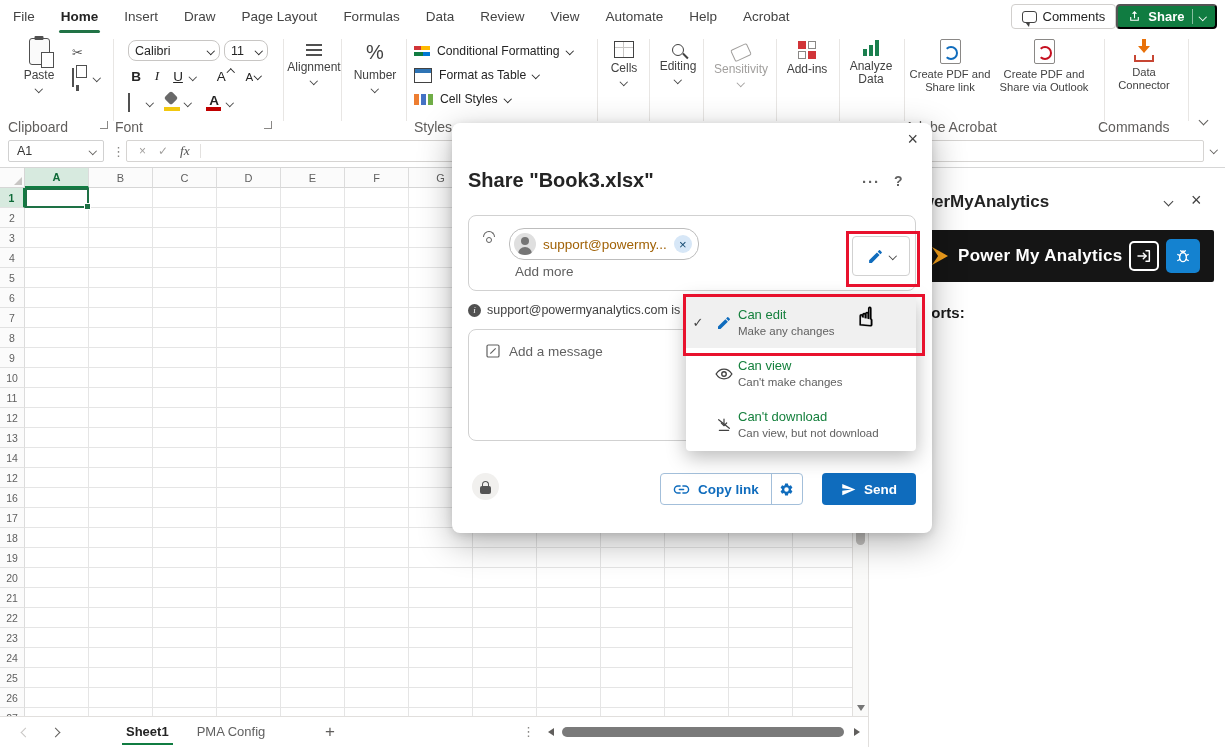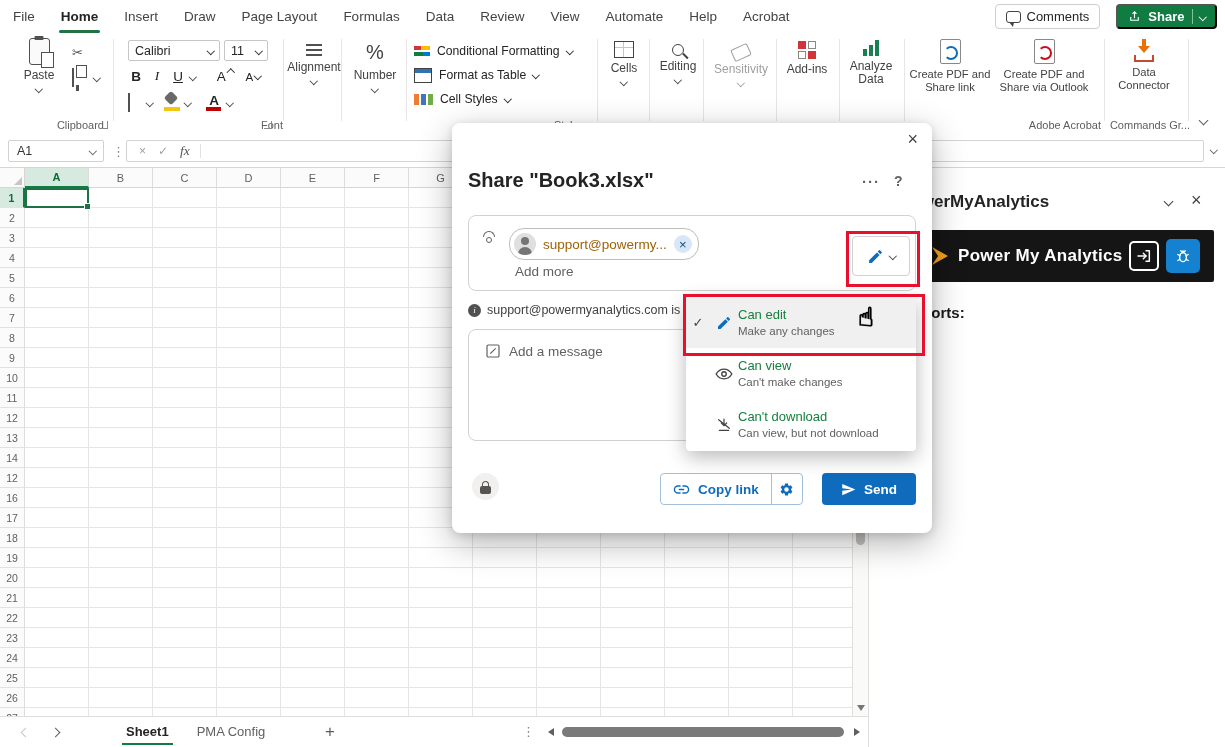--- a/index.html
+++ b/index.html
@@ -5,21 +5,21 @@
   html,body{margin:0;padding:0;background:#fff}
   body{width:1225px;height:747px;overflow:hidden;font-family:"Liberation Sans","DejaVu Sans",sans-serif;-webkit-font-smoothing:antialiased}
   #stage{position:relative;width:1225px;height:747px;background:#fff;overflow:hidden}
   .abs{position:absolute}
 
   
   .tabbar{position:absolute;left:0;top:0;width:1225px;height:33px;background:#fff}
   .tab{display:inline-block;padding:0 13px;font-size:13.5px;color:#444;line-height:33px;position:relative;cursor:default}
   .tab.active{font-weight:700;color:#242424}
   .tab.active::after{content:"";position:absolute;left:11px;right:11px;bottom:0;height:3px;background:#217346;border-radius:2px}
-  .tb-right{position:absolute;right:8px;top:4px;display:flex;gap:16px;height:25px}
+  .tb-right{position:absolute;right:8px;top:4px;display:flex;gap:0;height:25px}
   .btn-comments{display:flex;align-items:center;gap:6px;padding:0 10px;border:1px solid #D1CFCD;border-radius:4px;background:#fff;font-size:13px;color:#242424}
   .btn-share{display:flex;align-items:center;gap:7px;padding:0 10px;background:#107C41;color:#fff;border-radius:4px;font-size:13px;font-weight:600}
   .share-sep{width:1px;height:15px;background:rgba(255,255,255,.5)}
   .bubble{width:13px;height:10px;border:1.4px solid #424242;border-radius:3px;position:relative}
   .bubble::after{content:"";position:absolute;left:2px;bottom:-5px;border-left:4px solid transparent;border-right:1px solid transparent;border-top:5px solid #424242}
 
   
   .chv{width:6px;height:6px;border-right:1.3px solid currentColor;border-bottom:1.3px solid currentColor;transform:rotate(45deg);display:inline-block}
   .chv.s{width:4.5px;height:4.5px}
   .chv.up{transform:rotate(-135deg)}
@@ -27,23 +27,23 @@
   .chv.right{transform:rotate(-45deg)}
   .tri-up{width:0;height:0;border-left:4px solid transparent;border-right:4px solid transparent;border-bottom:6px solid #767676}
   .tri-down{width:0;height:0;border-left:4px solid transparent;border-right:4px solid transparent;border-top:6px solid #767676}
   .tri-left{width:0;height:0;border-top:4px solid transparent;border-bottom:4px solid transparent;border-right:6px solid #605E5C}
   .tri-right{width:0;height:0;border-top:4px solid transparent;border-bottom:4px solid transparent;border-left:6px solid #605E5C}
 
   
   .ribbon{position:absolute;left:0;top:33px;width:1225px;height:102px;background:#fff;border-bottom:1px solid #E1DFDD;color:#424242}
   .rdiv{position:absolute;top:6px;width:1px;height:82px;background:#E8E6E4}
   .big-btn{position:absolute;display:flex;flex-direction:column;align-items:center;gap:4px;font-size:12px;color:#424242;text-align:center;line-height:13px}
-  .grp-label{position:absolute;top:86px;font-size:11px;color:#605E5C;text-align:right}
+  .grp-label{position:absolute;top:86px;font-size:14px;color:#605E5C;text-align:left}
   .launcher{position:absolute;width:7px;height:7px;border-right:1.3px solid #8A8886;border-bottom:1.3px solid #8A8886}
-  .combo{position:absolute;height:21px;border:1px solid #C8C6C4;border-radius:2px;background:#fff;display:flex;align-items:center;justify-content:space-between;padding:0 6px;font-size:12.5px;color:#242424;box-sizing:border-box}
+  .combo{position:absolute;height:21px;border:1px solid #C8C6C4;border-radius:8px;background:#fff;display:flex;align-items:center;justify-content:space-between;padding:0 6px;font-size:12.5px;color:#242424;box-sizing:border-box}
   .fbtn{position:absolute;height:22px;display:flex;align-items:center;justify-content:center;font-size:13.5px;color:#242424}
   .srow{position:absolute;display:flex;align-items:center;gap:7px;font-size:12.2px;color:#242424;height:18px}
   .clip{width:19px;height:25px;border:1.6px solid #505050;border-radius:3px;position:relative;background:#FAFAFA}
   .clip::before{content:"";position:absolute;left:50%;top:-3px;transform:translateX(-50%);width:9px;height:4px;background:#505050;border-radius:1px}
   .clip::after{content:"";position:absolute;right:-5px;bottom:-4px;width:11px;height:14px;background:#fff;border:1.3px solid #505050}
   .cut-glyph{font-size:13px;color:#505050}
   .cpy{width:9px;height:11px;border:1.3px solid #505050;background:#fff;position:relative}
   .cpy::after{content:"";position:absolute;left:3px;top:-4px;width:9px;height:11px;border:1.3px solid #505050;background:#fff}
   .fp{width:11px;height:5px;background:#505050;border-radius:1px;position:relative;margin-top:6px}
   .fp::before{content:"";position:absolute;left:4px;top:-6px;width:3px;height:6px;background:#505050}

